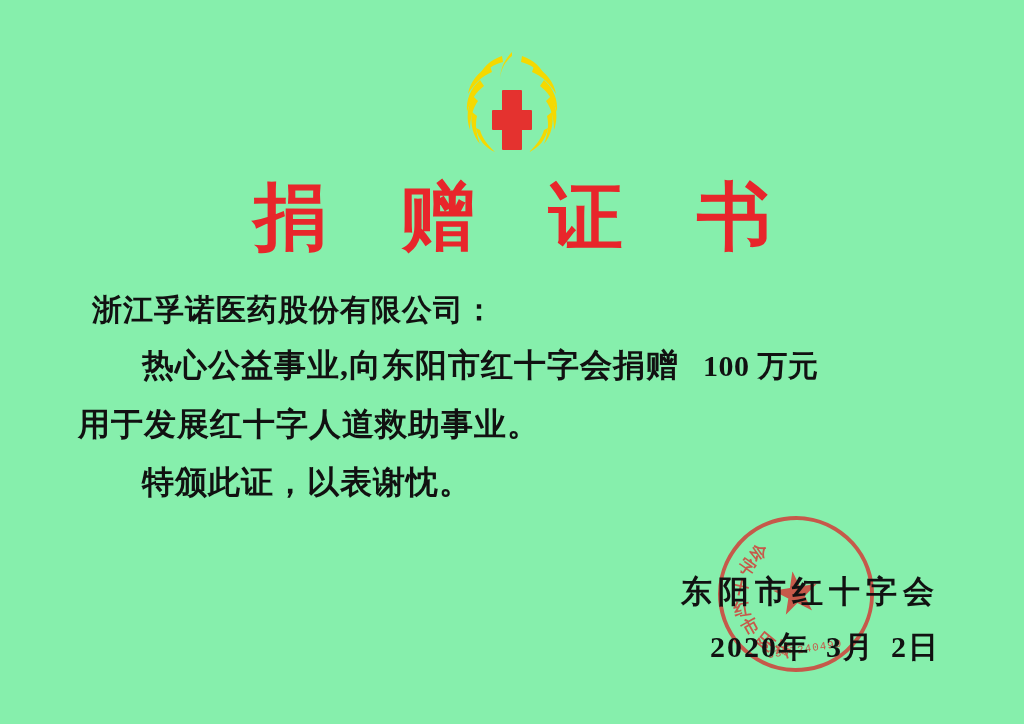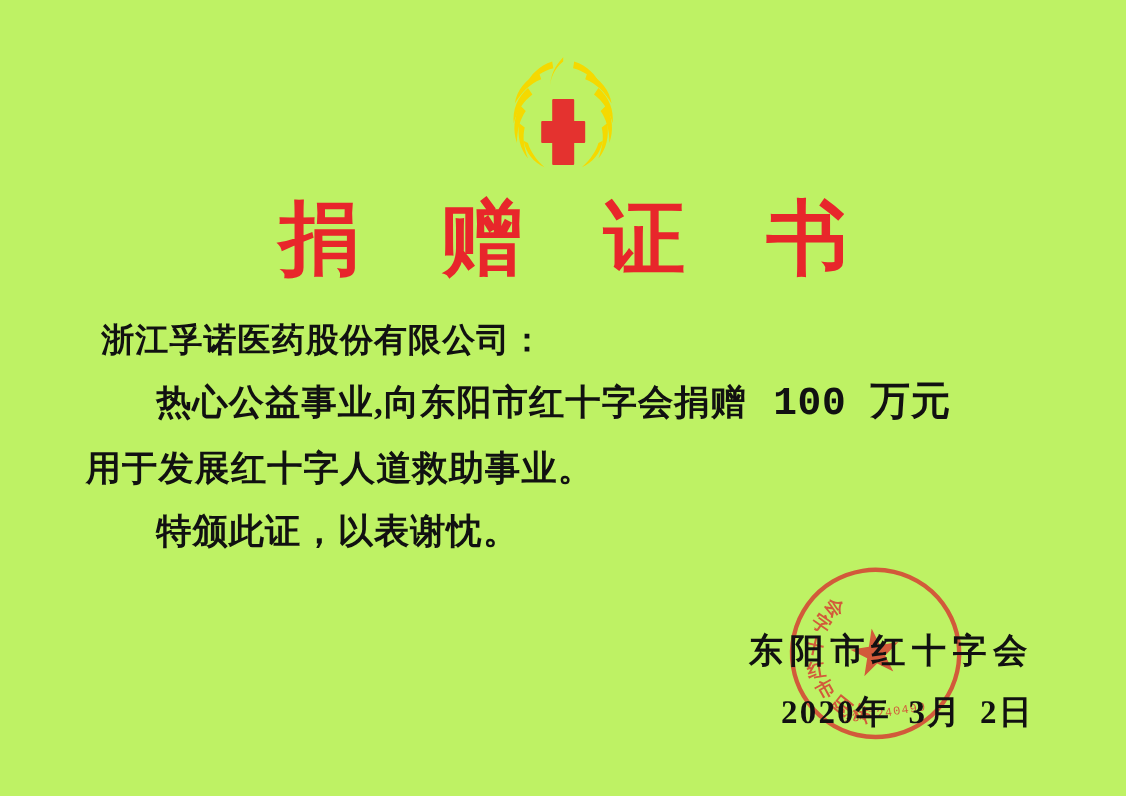--- a/index.html
+++ b/index.html
@@ -11,21 +11,21 @@
     width: 1024px;
     height: 724px;
     font-family: "Liberation Serif", "DejaVu Serif", serif;
     color: #111;
     overflow: hidden;
   }
   .certificate {
     position: relative;
     width: 1024px;
     height: 724px;
-    background: #bef264;
+    background: #86efac;
   }
 
   
   .emblem {
     position: absolute;
     left: 50%;
     top: 46px;
     transform: translateX(-50%);
     width: 140px;
     height: 112px;
@@ -64,22 +64,22 @@
   .para {
     font-size: 32px;
     line-height: 58px;
     letter-spacing: 1px;
     font-weight: 600;
   }
   .para.indent {
     text-indent: 64px;
   }
   .amount {
-    font-family: Liberation Mono, monospace;
-    font-size: 36px;
+    font-family: Liberation Serif, serif;
+    font-size: 30px;
     padding: 0 6px;
     letter-spacing: 0.5px;
   }
   .gap {
     display: inline-block;
     width: 18px;
   }
 
   
   .sign-block {

